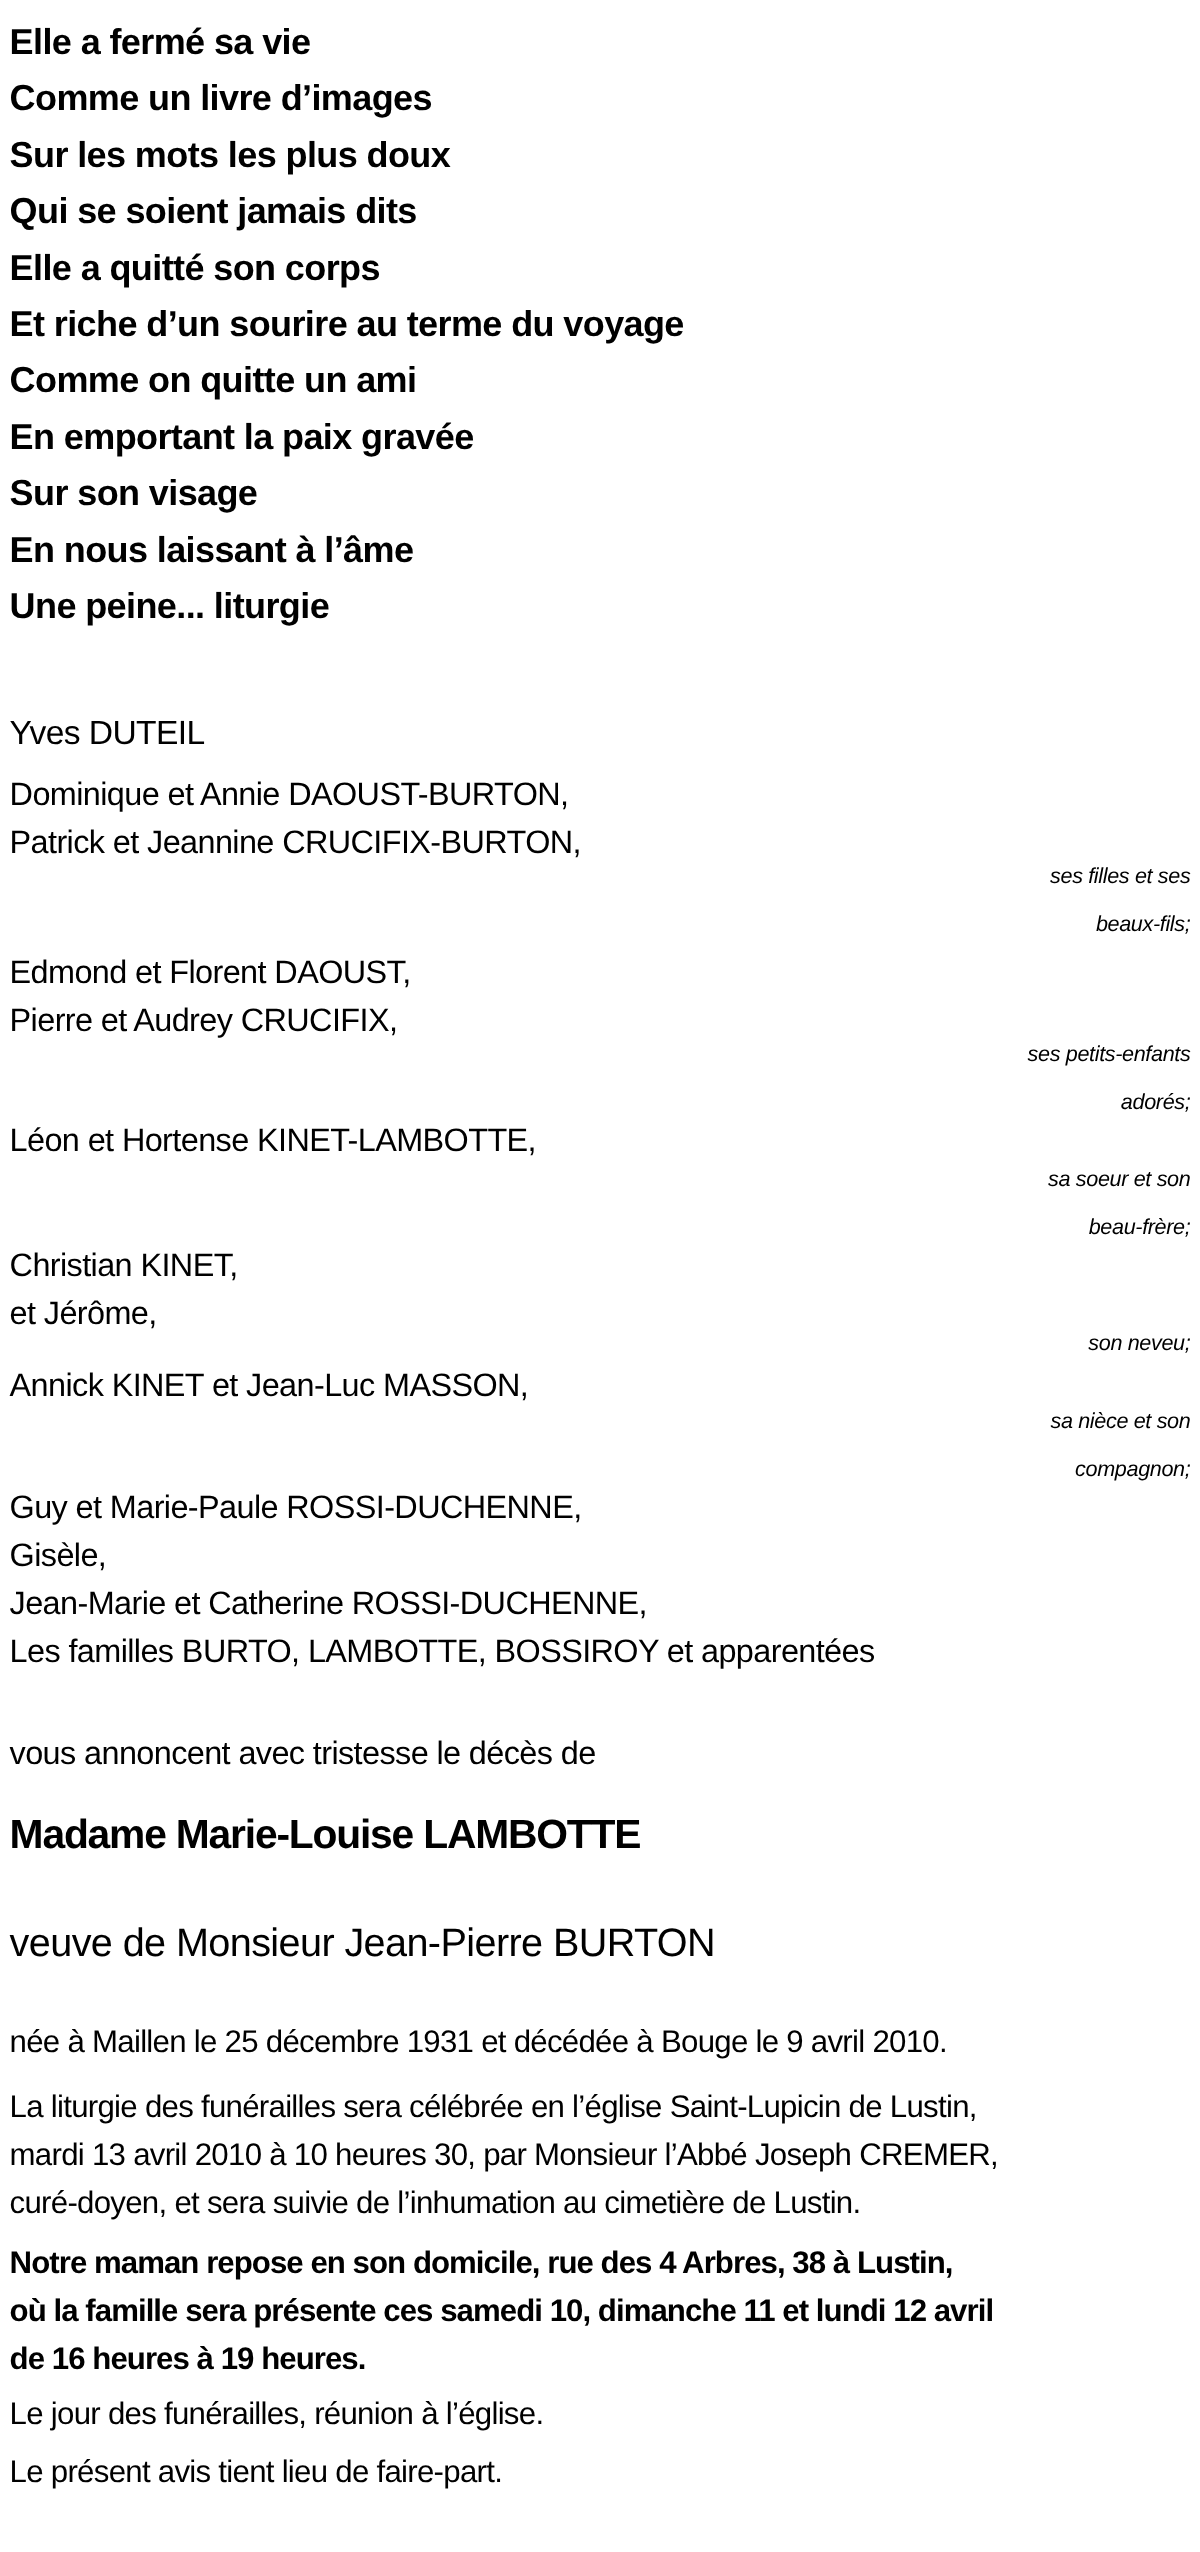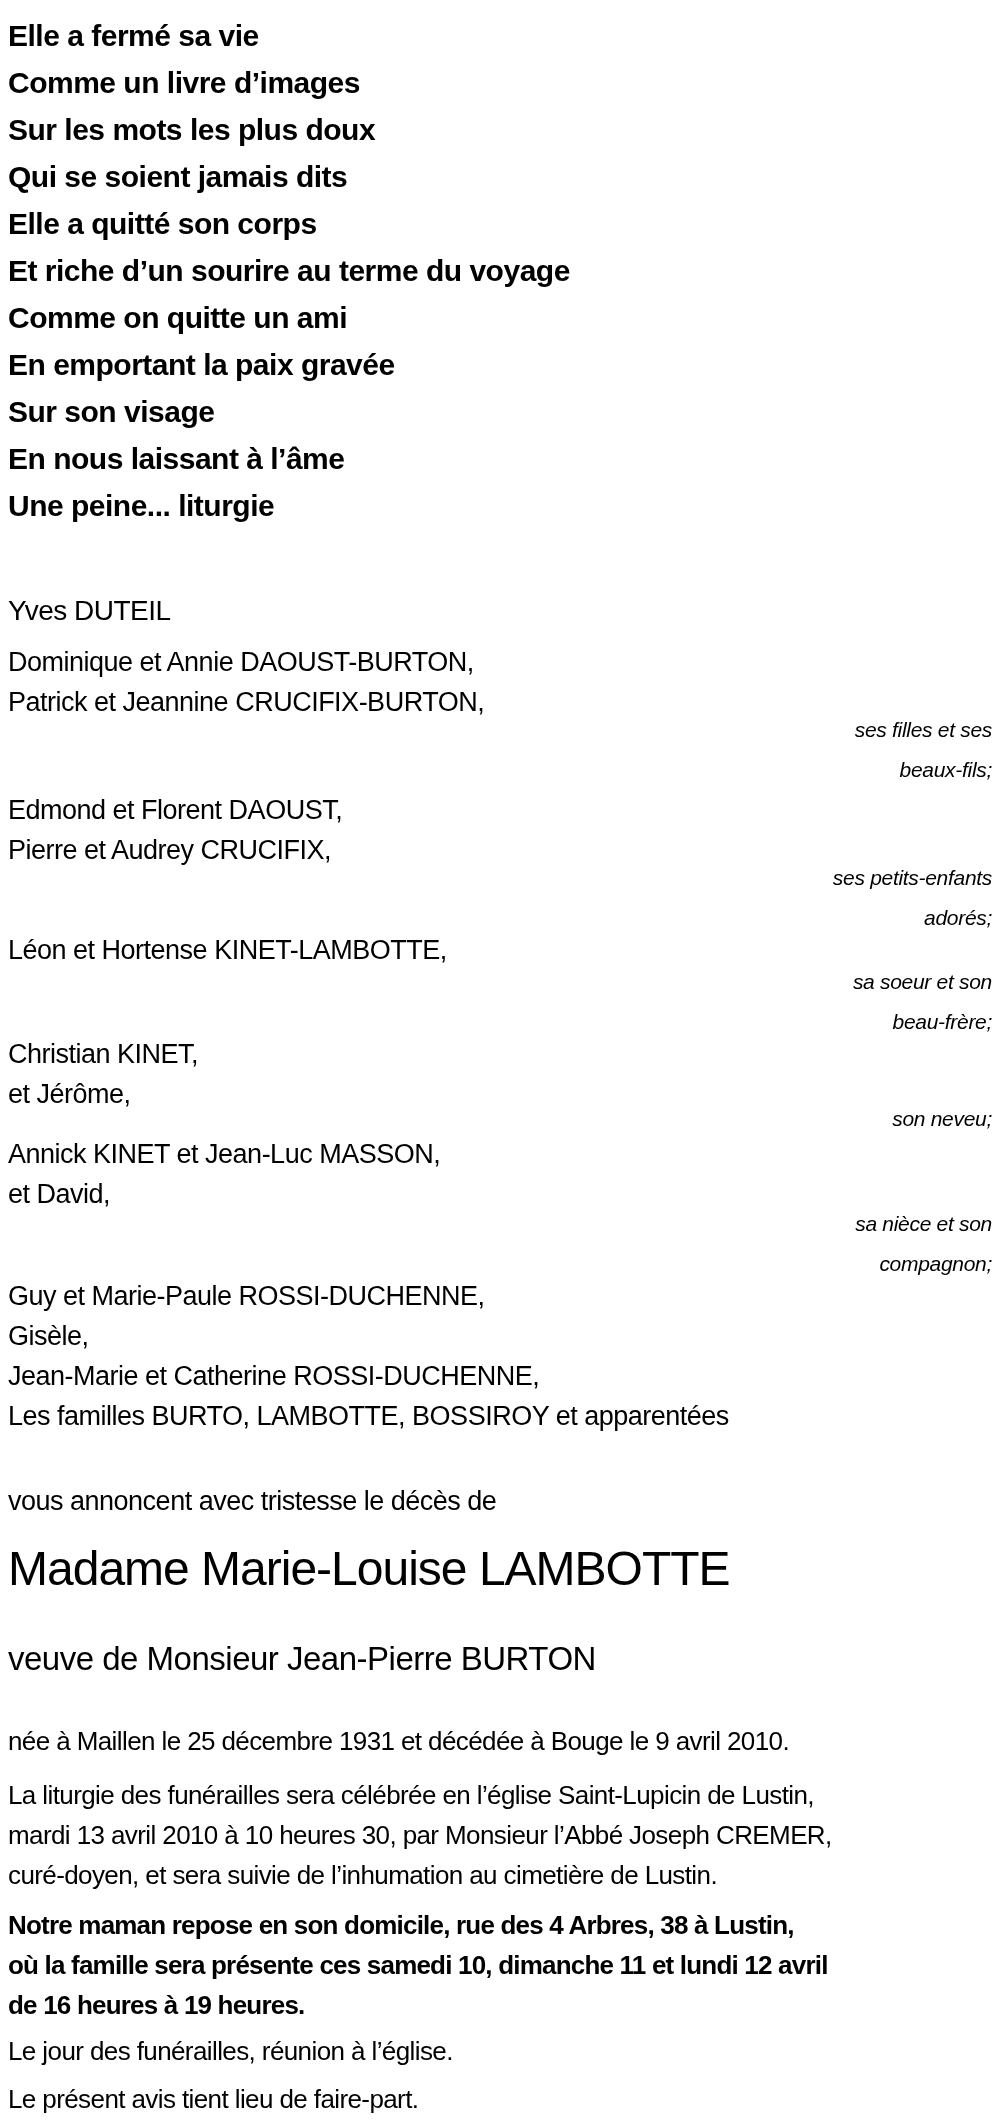--- a/index.html
+++ b/index.html
@@ -40,21 +40,21 @@
   .family-list { margin-top: 11px; }
   .name-line {
     font-size: 27px;
     line-height: 40px;
     letter-spacing: -0.5px;
     white-space: nowrap;
   }
   .role {
     font-style: italic;
     text-align: right;
-    font-size: 21px;
+    font-size: 18px;
     line-height: 40px;
     letter-spacing: -0.3px;
     white-space: pre-line;
     margin-top: -12px;
   }
   .g3, .g6 { margin-top: -8px; }
   .g4 { margin-top: -8px; }
   .g5 { margin-top: -5px; }
   .role-tight { margin-top: -15px; }
   .role-med { margin-top: -10px; }
@@ -62,22 +62,22 @@
   
   .announce {
     margin-top: 45px;
     font-size: 27px;
     line-height: 40px;
     letter-spacing: -0.5px;
   }
   
   .deceased-title {
     margin-top: 20px;
-    font-weight: 400;
-    font-size: 48px;
+    font-weight: 700;
+    font-size: 34px;
     line-height: 56px;
     letter-spacing: -1px;
     white-space: nowrap;
   }
   .widow {
     margin-top: 42px;
     font-size: 33px;
     line-height: 40px;
     letter-spacing: -0.5px;
   }
@@ -142,21 +142,20 @@
     </div>
 
     <div class="g4">
       <div class="name-line">Christian KINET,</div>
       <div class="name-line">et Jérôme,</div>
       <div class="role role-tight">son neveu;</div>
     </div>
 
     <div class="g5">
       <div class="name-line">Annick KINET et Jean-Luc MASSON,</div>
-      <div class="name-line">et David,</div>
       <div class="role role-med">sa nièce et son
 compagnon;</div>
     </div>
 
     <div class="g6">
       <div class="name-line">Guy et Marie-Paule ROSSI-DUCHENNE,</div>
       <div class="name-line">Gisèle,</div>
       <div class="name-line">Jean-Marie et Catherine ROSSI-DUCHENNE,</div>
       <div class="name-line">Les familles BURTO, LAMBOTTE, BOSSIROY et apparentées</div>
     </div>

